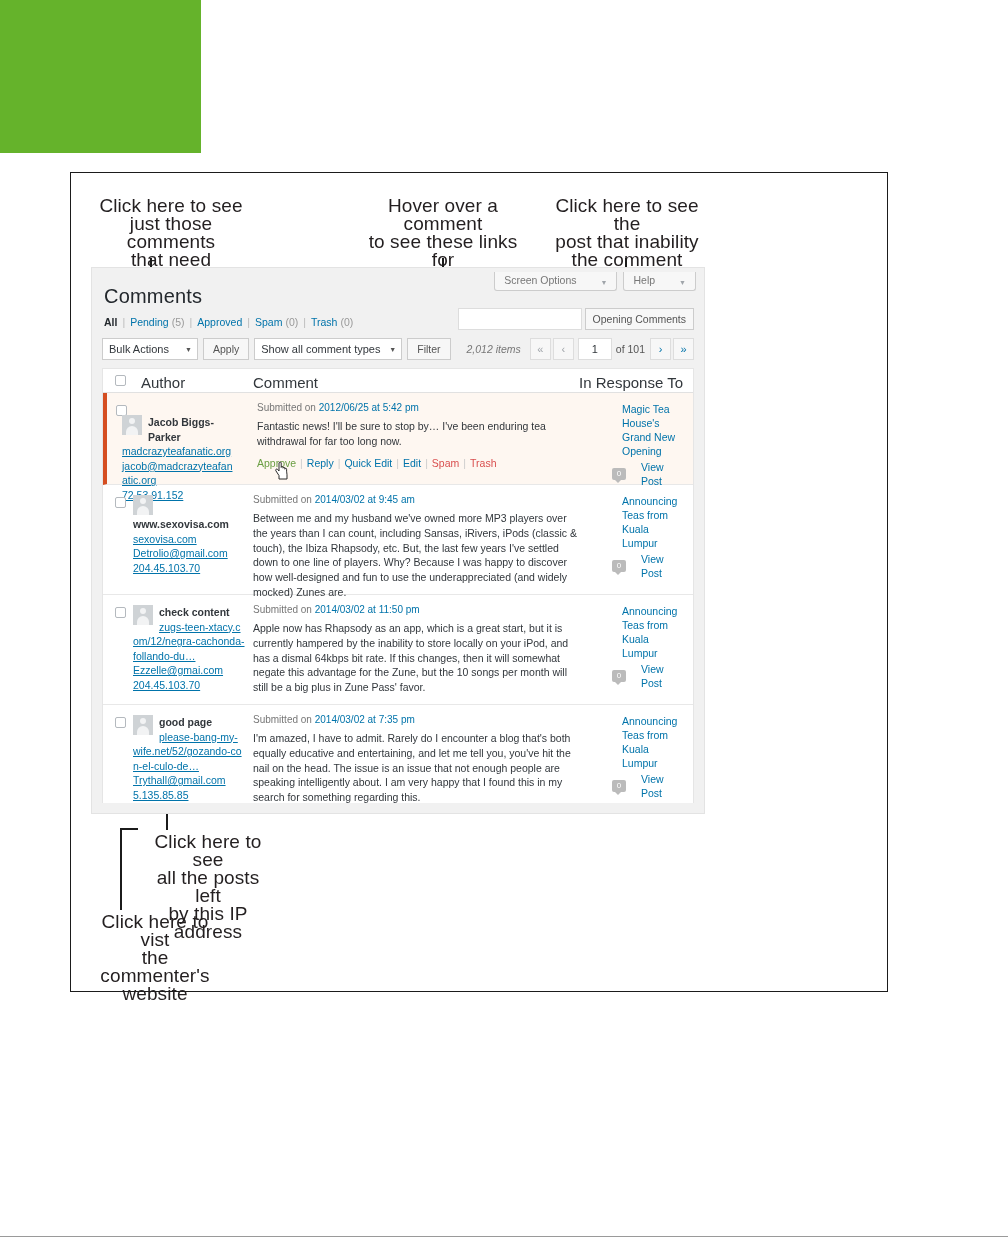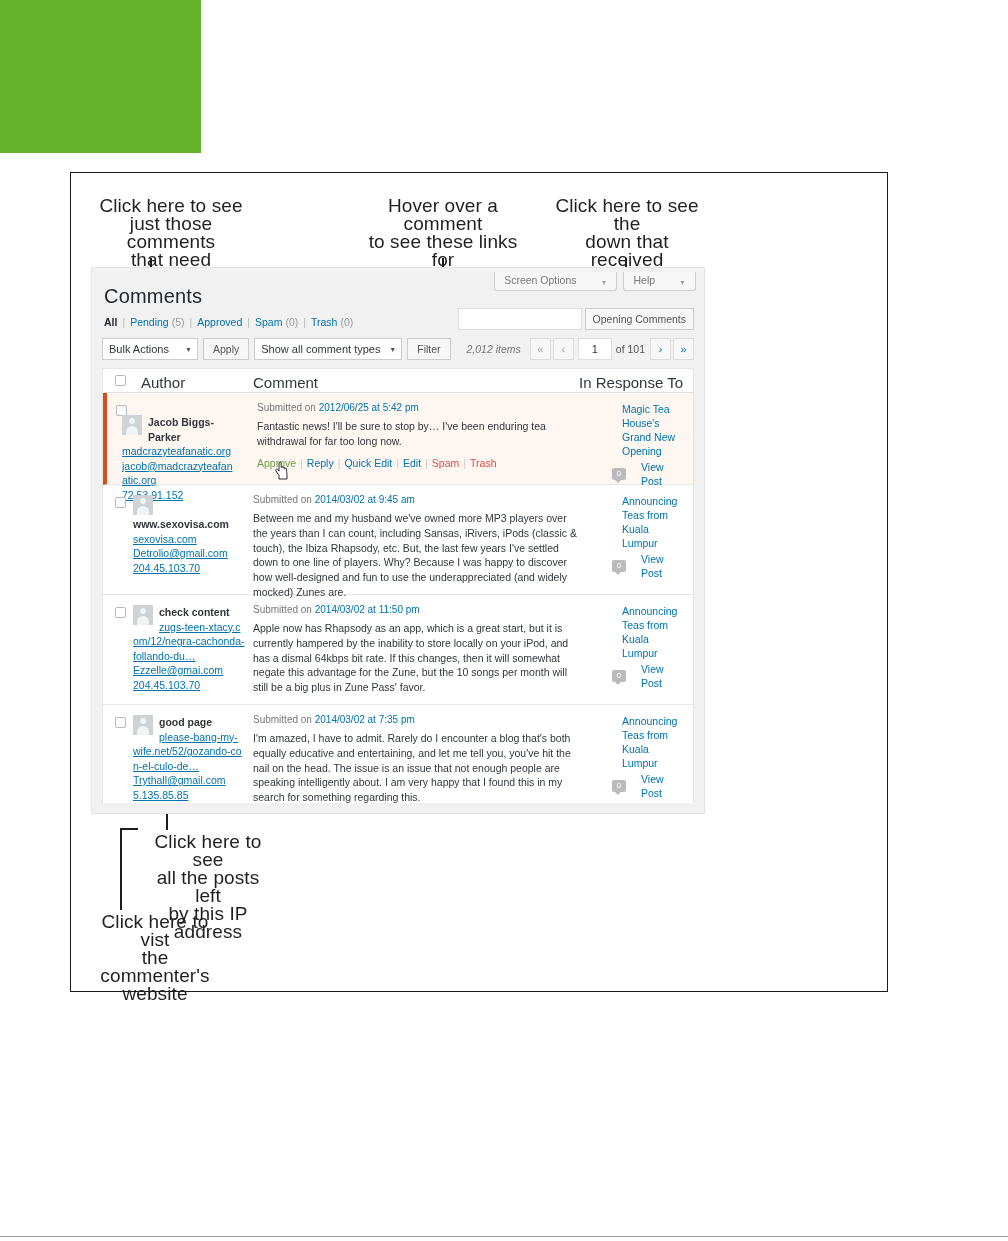--- a/index.html
+++ b/index.html
@@ -142,21 +142,21 @@
 
   <div class="callout" style="left:362px;top:197px;width:162px;">
     <div>Hover over a comment</div>
     <div>to see these links for</div>
     <div>mocked with it</div>
   </div>
   <div class="leader leader-v" style="left:442px;top:258px;height:185px;"></div>
 
   <div class="callout" style="left:552px;top:197px;width:150px;">
     <div>Click here to see the</div>
-    <div>down that received</div>
+    <div>post that inability</div>
     <div>the comment</div>
   </div>
   <div class="leader leader-v" style="left:625px;top:258px;height:175px;"></div>
   <div class="leader leader-h" style="left:676px;top:431px;width:26px;"></div>
 
   <div class="callout" style="left:143px;top:833px;width:130px;">
     <div>Click here to see</div>
     <div>all the posts left</div>
     <div>by this IP address</div>
   </div>

